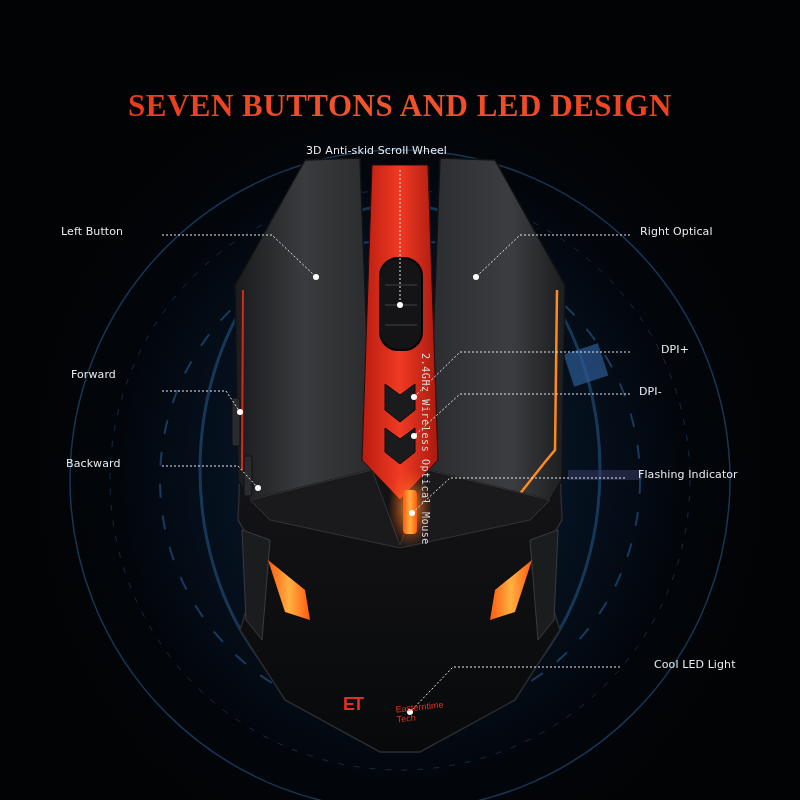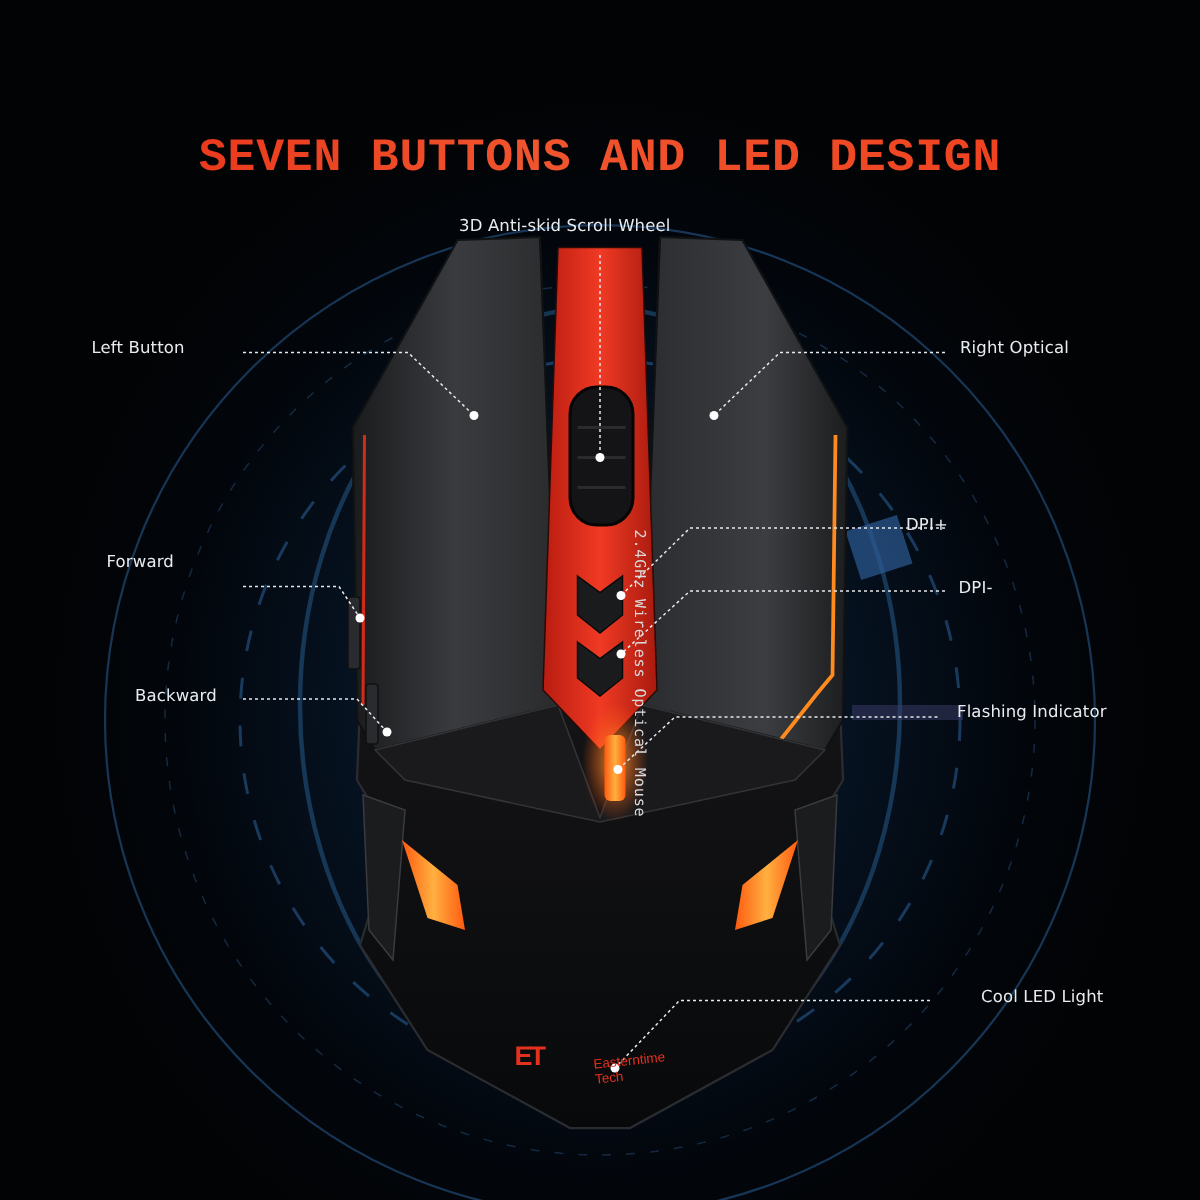--- a/index.html
+++ b/index.html
@@ -1,20 +1,20 @@
 <!DOCTYPE html>
 <html><head>
 <meta charset="utf-8">
 <style>
   html, body { margin:0; padding:0; }
   body { width:800px; height:800px; overflow:hidden; background:#020304; position:relative; font-family:"Liberation Sans", sans-serif; }
   .stage { position:absolute; left:0; top:0; width:800px; height:800px;
     background: radial-gradient(ellipse 380px 420px at 400px 470px, rgba(20,70,120,0.55) 0%, rgba(10,35,65,0.45) 45%, rgba(2,6,12,0.9) 75%, #020304 100%); }
   svg.art { position:absolute; left:0; top:0; }
-  .title { position:absolute; left:0; width:800px; top:88px; text-align:center; font-family:Liberation Mono, monospace; font-weight:bold; font-size:31px; letter-spacing:0.5px;
+  .title { position:absolute; left:0; width:800px; top:88px; text-align:center; font-family:Liberation Serif, serif; font-weight:bold; font-size:31px; letter-spacing:0.5px;
     background: linear-gradient(90deg, #e82a14 0%, #f0552e 45%, #ee3b1a 100%); -webkit-background-clip:text; background-clip:text; color:transparent; }
   .label { position:absolute; color:#e9ecef; font-family:"DejaVu Sans", sans-serif; font-size:11px; white-space:nowrap; font-weight:normal; letter-spacing:0.1px; }
 </style>
 </head>
 <body>
 
 <div class="stage">
 
   <svg class="art" width="800" height="800" viewBox="0 0 800 800">
     <defs>
@@ -124,20 +124,20 @@
   <div style="position:absolute; left:396px; top:702px; color:#e4311e; font-family:'Liberation Sans', sans-serif; font-size:9px; line-height:10px; transform:rotate(-6deg);">
     <div>Easterntime</div>
     <div>Tech</div>
   </div>
 
   <div class="title">SEVEN BUTTONS AND LED DESIGN</div>
 
   <div class="label" style="left:306px; top:144px;">3D Anti-skid Scroll Wheel</div>
   <div class="label" style="left:61px; top:225px;">Left Button</div>
   <div class="label" style="left:640px; top:225px;">Right Optical</div>
-  <div class="label" style="left:604px; top:343px;">DPI+</div>
+  <div class="label" style="left:661px; top:343px;">DPI+</div>
   <div class="label" style="left:639px; top:385px;">DPI-</div>
   <div class="label" style="left:71px; top:368px;">Forward</div>
-  <div class="label" style="left:66px; top:457px;margin-left:24px;">Backward</div>
+  <div class="label" style="left:66px; top:457px;">Backward</div>
   <div class="label" style="left:638px; top:468px;text-align:center;">Flashing Indicator</div>
   <div class="label" style="left:654px; top:658px;text-align:center;">Cool LED Light</div>
 
 </div>
 
 </body></html>

